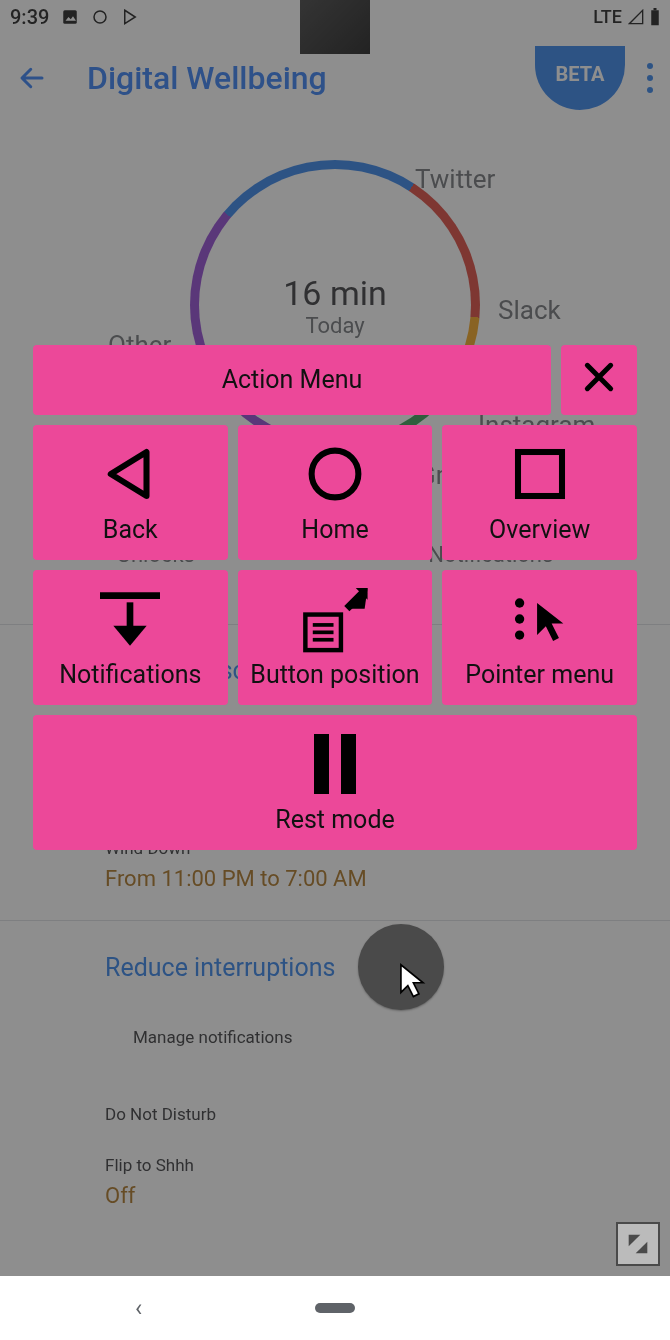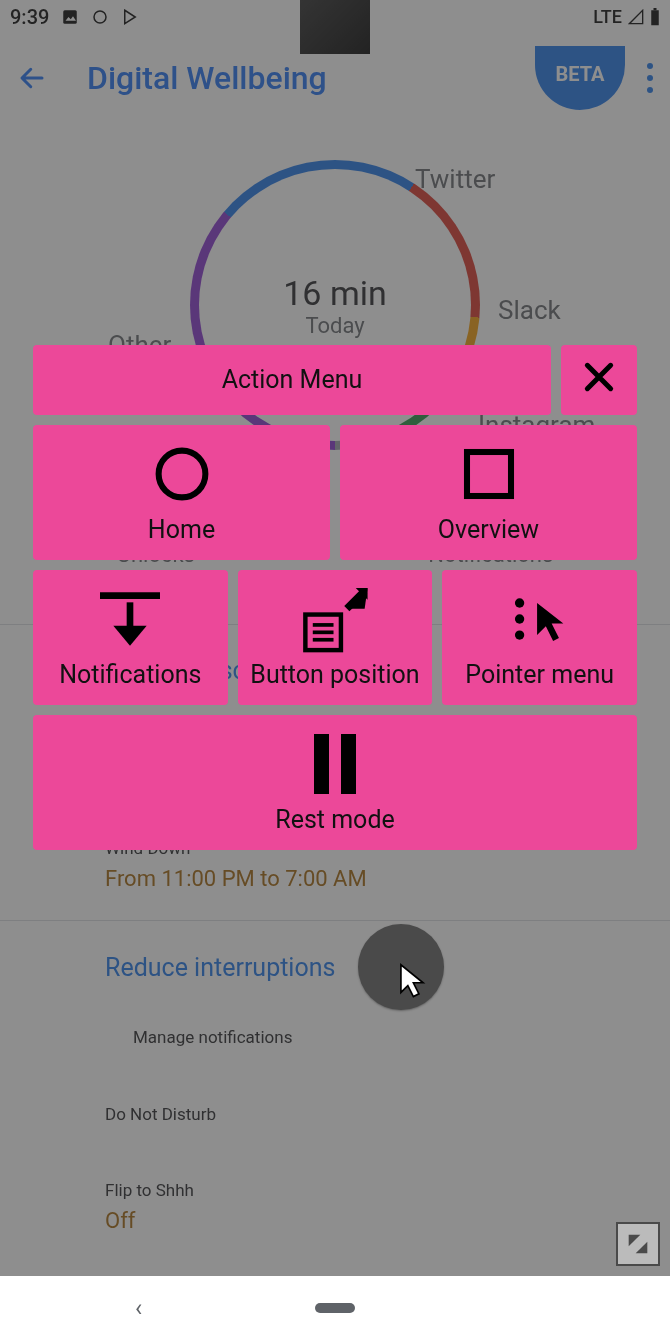--- a/index.html
+++ b/index.html
@@ -66,21 +66,21 @@
   .section-head { position: absolute; left: 105px; color: #1a73e8; font-size: 25px; }
   .head1 { top: 656px; }
   .row { position: absolute; left: 105px; right: 30px; color: #202124; }
   .row .title { font-size: 17px; }
   .row .sub { font-size: 22px; color: #a16207; margin-top: 8px; }
   .row1 { top: 730px; }
   .row2 { top: 838px; }
   .head2 { top: 953px; }
   .row3 { top: 1027px; margin-left: 28px; }
   .row4 { top: 1104px; }
-  .row5 { top: 1180px; }
+  .row5 { top: 1155px; }
 
   
   .navbar { position: absolute; left: 0; right: 0; bottom: 0; height: 64px; background: #fff; display: flex; align-items: center; justify-content: center; }
   .nav-pill { width: 40px; height: 10px; border-radius: 5px; background: #5f6368; }
   .nav-back-chev { position: absolute; left: 135px; font-size: 24px; color: #5f6368; }
 
   
   .scrim { position: absolute; inset: 0; bottom: 64px; background: rgba(60,60,60,0.58); }
 
   
@@ -241,20 +241,28 @@
               <path d="M5 5 L19 19 M19 5 L5 19" stroke="#000" stroke-width="3" stroke-linecap="round"></path>
             </svg>
         </span>
       </div>
     </div>
 
     <div class="am-row">
       <div class="am-cell am-tall">
         <div class="am-icon">
           <svg width="66" height="66" viewBox="0 0 24 24">
+              <polygon points="18,4 18,20 5,12" fill="none" stroke="#000" stroke-width="2.2" stroke-linejoin="round"></polygon>
+            </svg>
+        </div>
+        <div class="am-label">Back</div>
+      </div>
+      <div class="am-cell am-tall">
+        <div class="am-icon">
+          <svg width="66" height="66" viewBox="0 0 24 24">
               <circle cx="12" cy="12" r="8.5" fill="none" stroke="#000" stroke-width="2.2"></circle>
             </svg>
         </div>
         <div class="am-label">Home</div>
       </div>
       <div class="am-cell am-tall">
         <div class="am-icon">
           <svg width="66" height="66" viewBox="0 0 24 24">
               <rect x="4" y="4" width="16" height="16" fill="none" stroke="#000" stroke-width="2.2"></rect>
             </svg>

